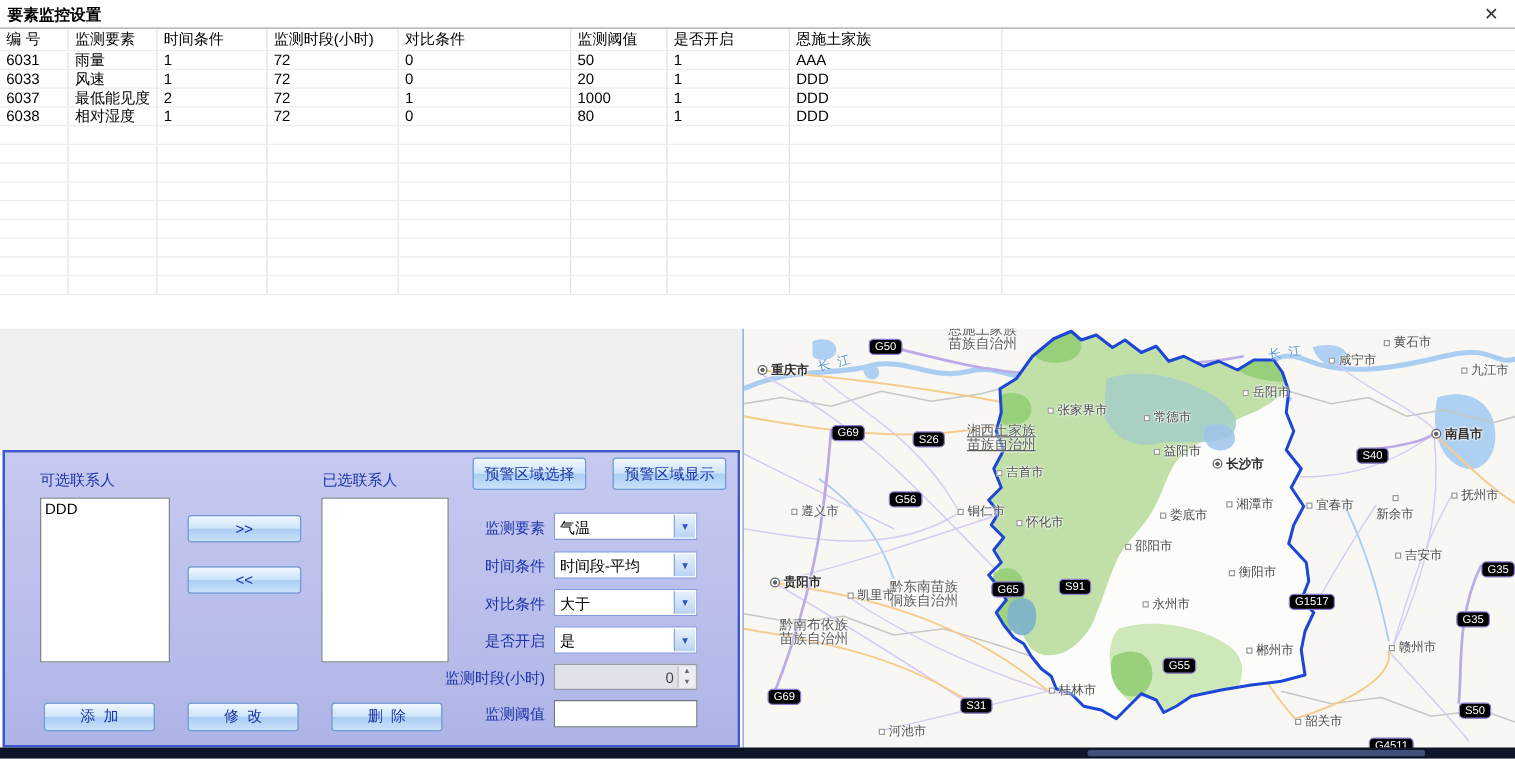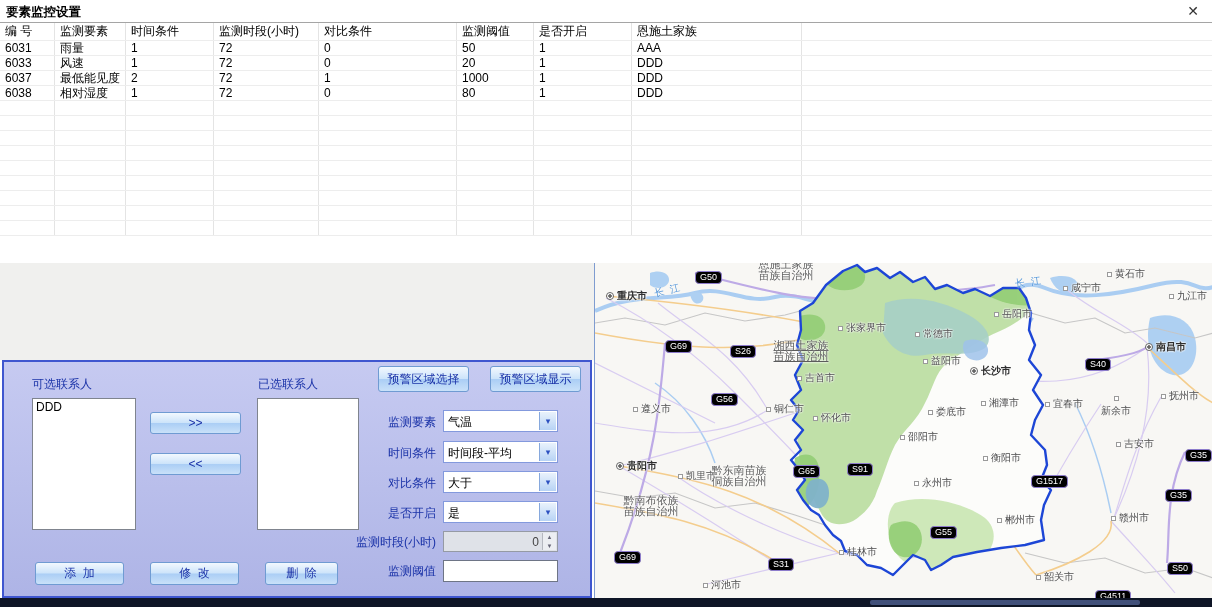--- a/index.html
+++ b/index.html
@@ -302,21 +302,21 @@
       <span>▲</span>
       <span>▼</span>
     </span>
   </div>
 
   <span class="frow-label" style="top:201px">监测阈值</span>
   <input class="textinput" style="top: 198px;" type="text" value="">
 
   <div class="bluebtn" style="left:31px;top:200px;width:89px;height:23px">添  加</div>
   <div class="bluebtn" style="left:146px;top:200px;width:89px;height:23px">修  改</div>
-  <div class="bluebtn" style="left:261px;top:200px;width:73px;height:23px">删  除</div>
+  <div class="bluebtn" style="left:261px;top:200px;width:89px;height:23px">删  除</div>
 </div>
 
 <div class="map">
   <svg width="618" height="337" viewBox="0 0 618 337">
     <defs>
       <clipPath id="provClip">
         <polygon points="205,48 218,40 231,22 248,8 262,2 270,9 282,5 295,15 305,9 318,19 330,14 340,26 352,22 368,30 380,26 395,33 408,25 424,25 431,35 436,50 434,67 440,82 434,97 446,112 438,127 448,142 440,157 436,172 450,187 452,202 446,217 456,227 449,242 446,257 449,277 430,282 406,285 382,289 358,294 346,302 336,307 330,297 318,292 308,302 298,312 286,305 272,302 262,292 250,288 246,278 238,272 230,262 224,252 216,247 208,237 202,227 210,217 204,207 196,197 206,187 200,177 208,167 198,157 204,147 196,137 206,127 200,112 208,97 202,82 206,67"></polygon>
       </clipPath>
     </defs>
     <rect x="0" y="0" width="618" height="337" fill="#f8f7f4"></rect>

